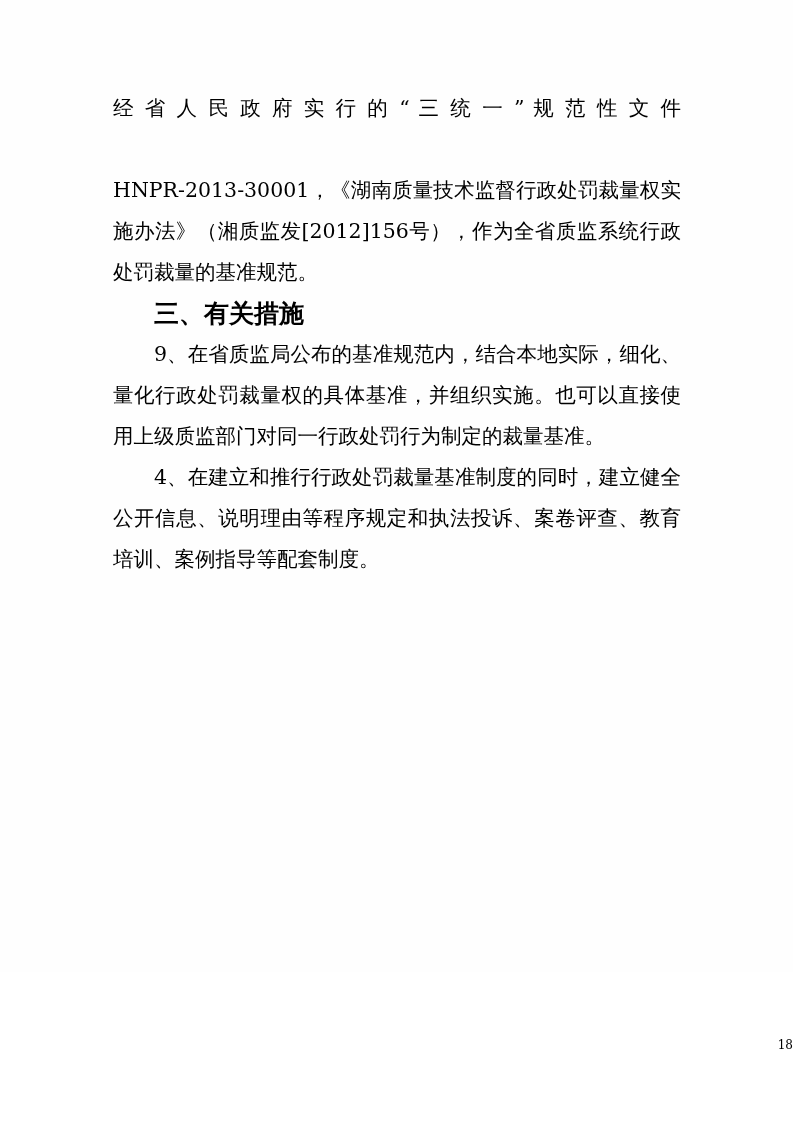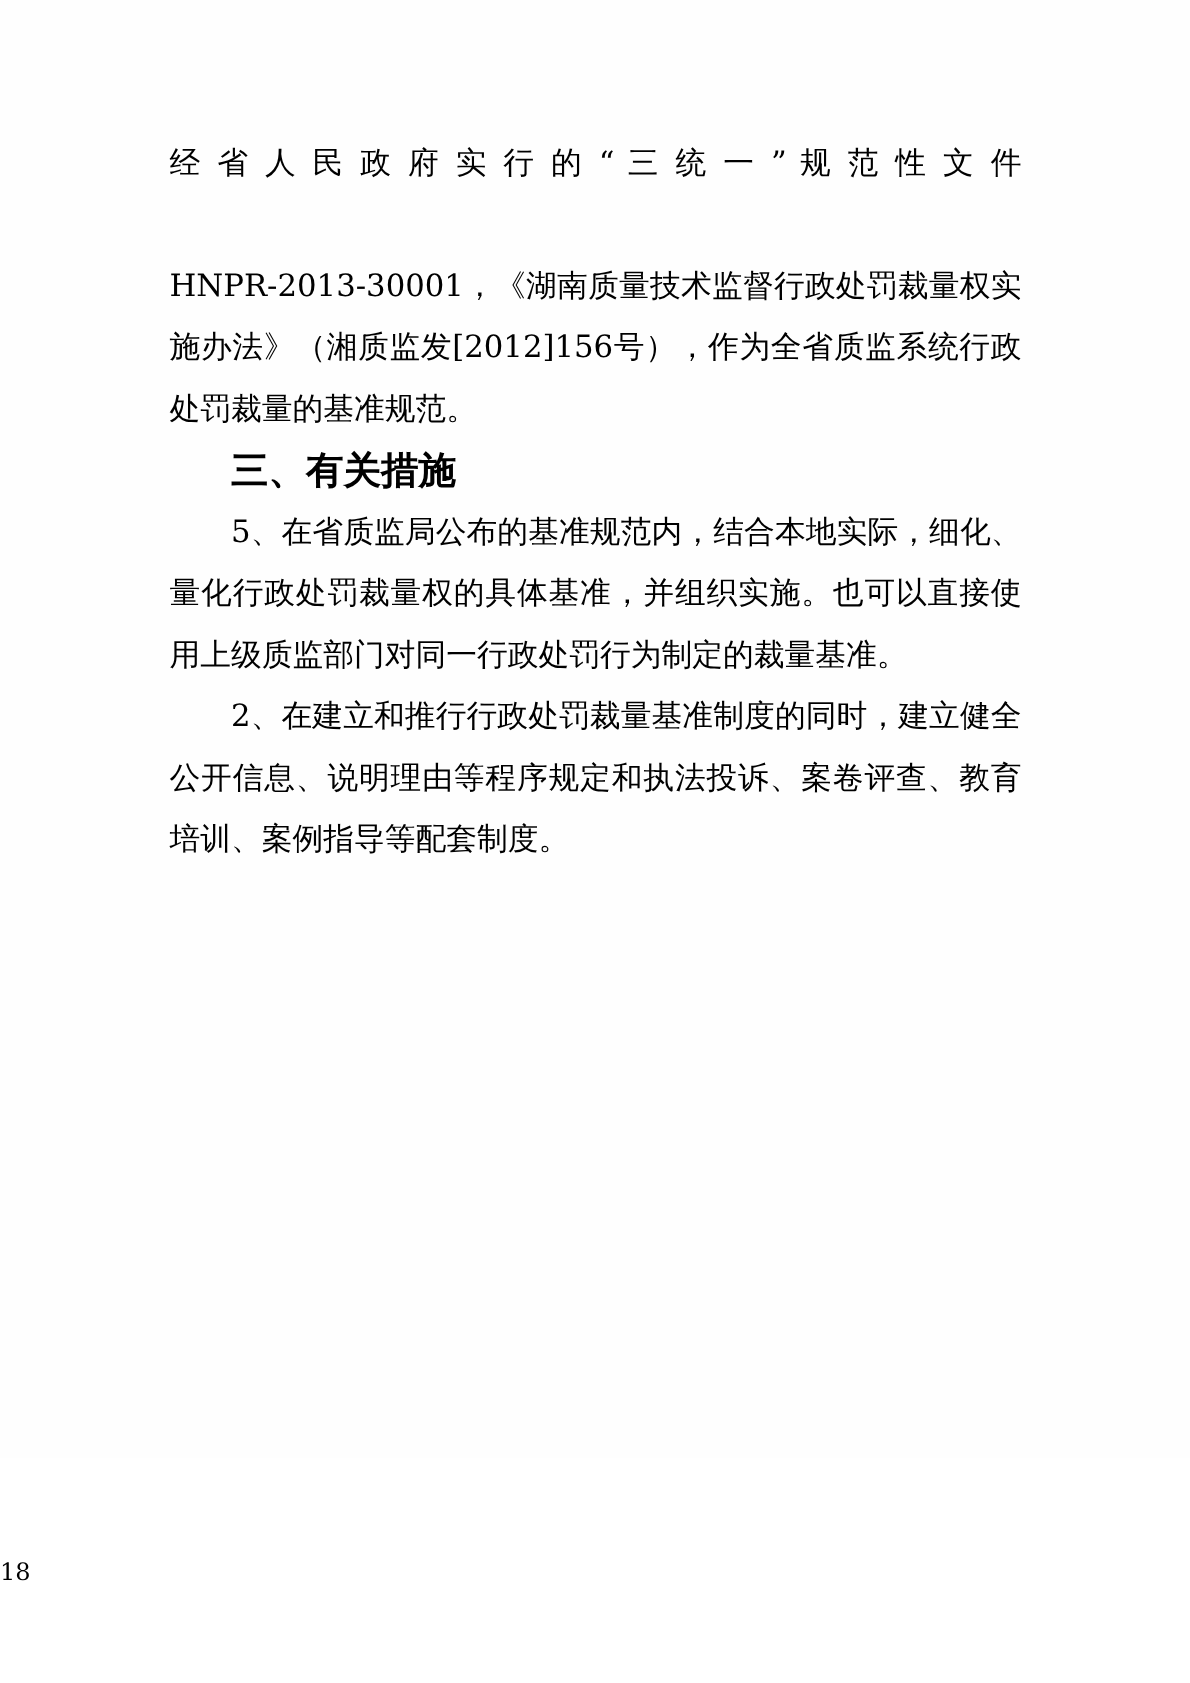--- a/index.html
+++ b/index.html
@@ -54,39 +54,39 @@
   .spread-line::after {
     content: "";
     display: inline-block;
     width: 100%;
   }
   .page-number {
     position: absolute;
     left: 0;
     top: 1038px;
     width: 793px;
-    text-align: left;
-    font-size: 16px;
+    text-align: right;
+    font-size: 12px;
     font-family: "DejaVu Serif", "Liberation Serif", serif;
   }
 </style>
 </head>
 <body>
 
 <div class="page">
 
   <div class="content">
 
     <p class="para">
       <span class="spread-line">经 省 人 民 政 府 实 行 的 “ 三 统 一 ” 规 范 性 文 件</span><span>HNPR-2013-30001，《湖南质量技术监督行政处罚裁量权实施办法》（湘质监发[2012]156号），作为全省质监系统行政处罚裁量的基准规范。</span>
     </p>
 
     <p class="heading">三、有关措施</p>
 
-    <p class="para indent">5、在省质监局公布的基准规范内，结合本地实际，细化、量化行政处罚裁量权的具体基准，并组织实施。也可以直接使用上级质监部门对同一行政处罚行为制定的裁量基准。</p>
+    <p class="para indent">9、在省质监局公布的基准规范内，结合本地实际，细化、量化行政处罚裁量权的具体基准，并组织实施。也可以直接使用上级质监部门对同一行政处罚行为制定的裁量基准。</p>
 
-    <p class="para indent">2、在建立和推行行政处罚裁量基准制度的同时，建立健全公开信息、说明理由等程序规定和执法投诉、案卷评查、教育培训、案例指导等配套制度。</p>
+    <p class="para indent">4、在建立和推行行政处罚裁量基准制度的同时，建立健全公开信息、说明理由等程序规定和执法投诉、案卷评查、教育培训、案例指导等配套制度。</p>
 
   </div>
 
   <div class="page-number">18</div>
 
 </div>
 
 </body></html>

